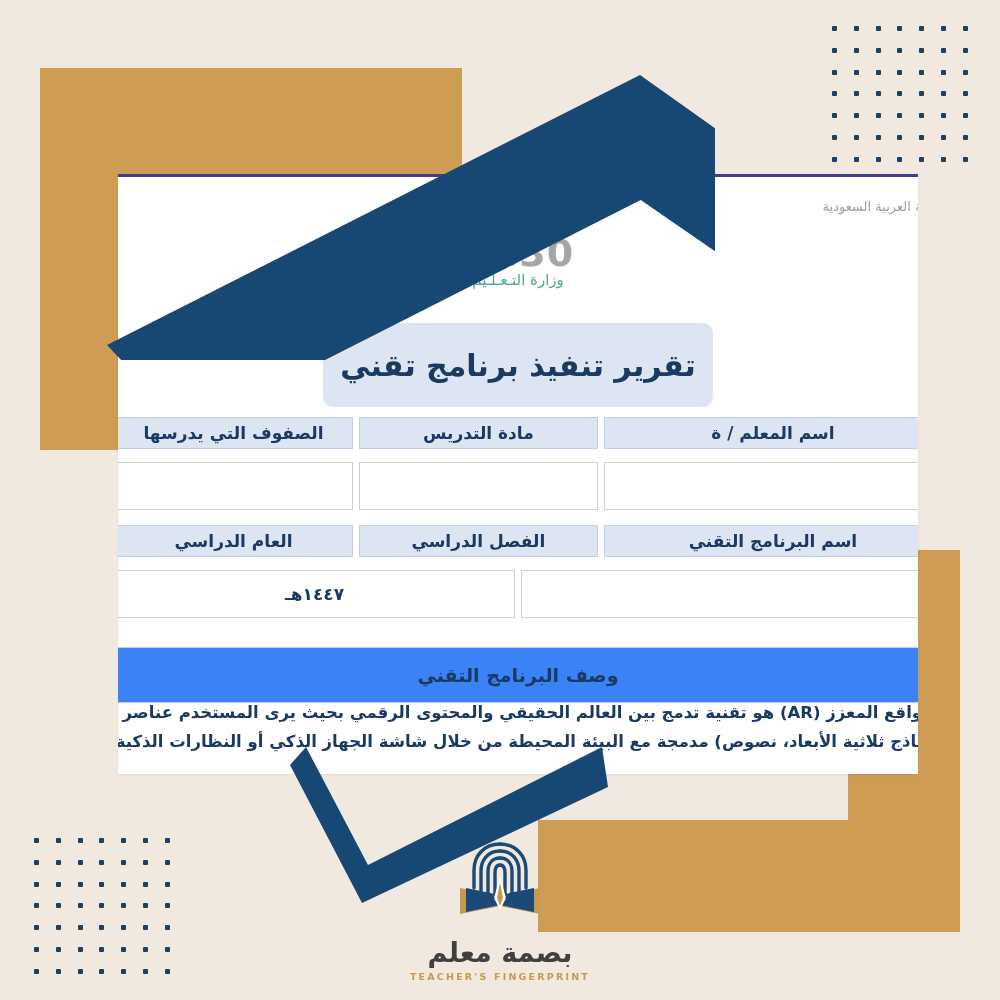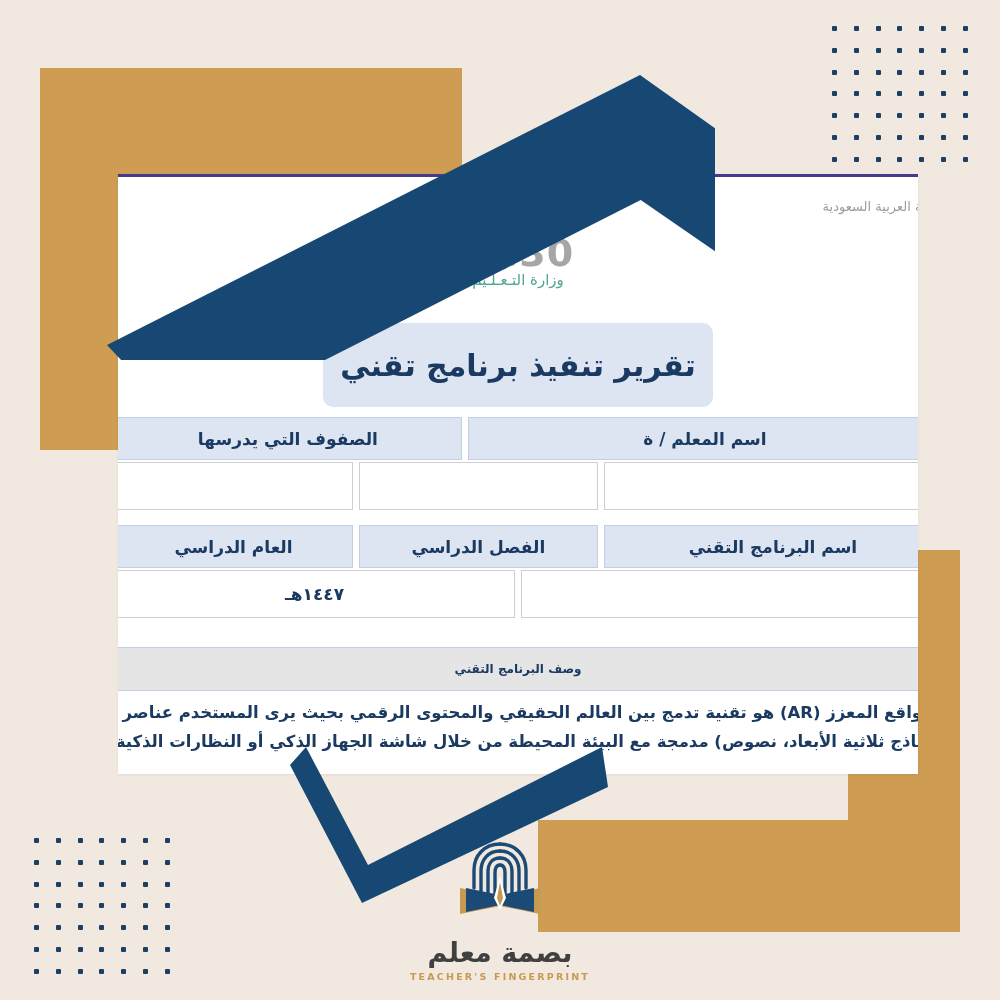--- a/index.html
+++ b/index.html
@@ -175,21 +175,21 @@
   
   .tbl {
     position: absolute;
     left: -4px;
     right: -4px;
     display: flex;
     gap: 6px;
   }
   .tbl .cell {
     flex: 1;
-    height: 43px;
+    height: 32px;
     display: flex;
     align-items: center;
     justify-content: center;
     box-sizing: border-box;
     font-size: 17px;
     font-weight: bold;
   }
   .tbl .cell.hdr {
     background: #dde4f2;
     color: #1b3a62;
@@ -207,28 +207,28 @@
   .tbl-r1 { top: 240px; }
   .tbl-r2 { top: 285px; }
   .tbl-r3 { top: 348px; }
   .tbl-r4 { top: 393px; }
 
   
   .desc-hdr {
     position: absolute;
     left: -4px; right: -4px;
     top: 470px;
-    height: 44px;
-    background: #e5e5e5;
+    height: 56px;
+    background: #3b82f6;
     border: 1px solid #c3cee4;
     box-sizing: border-box;
     display: flex;
     align-items: center;
     justify-content: center;
-    font-size: 12px;
+    font-size: 19px;
     font-weight: bold;
     color: #1b3a62;
   }
   .desc-body {
     position: absolute;
     left: -16px; right: -16px;
     top: 522px;
     font-size: 16.5px;
     font-weight: bold;
     color: #1b3a62;
@@ -442,20 +442,21 @@
         <div class="v-2030">2<span class="star"></span>30</div>
         <div class="v-min">وزارة التـعـلـيم</div>
       </div>
 
       <div class="title-pill">
         <span>تقرير تنفيذ برنامج تقني</span>
       </div>
 
       <div class="tbl tbl-r1">
         <div class="cell hdr wide">اسم المعلم / ة</div>
+        <div class="cell hdr">مادة التدريس</div>
         <div class="cell hdr">الصفوف التي يدرسها</div>
       </div>
 
       <div class="tbl tbl-r2">
         <div class="cell val wide"></div>
         <div class="cell val"></div>
         <div class="cell val"></div>
       </div>
 
       <div class="tbl tbl-r3">

